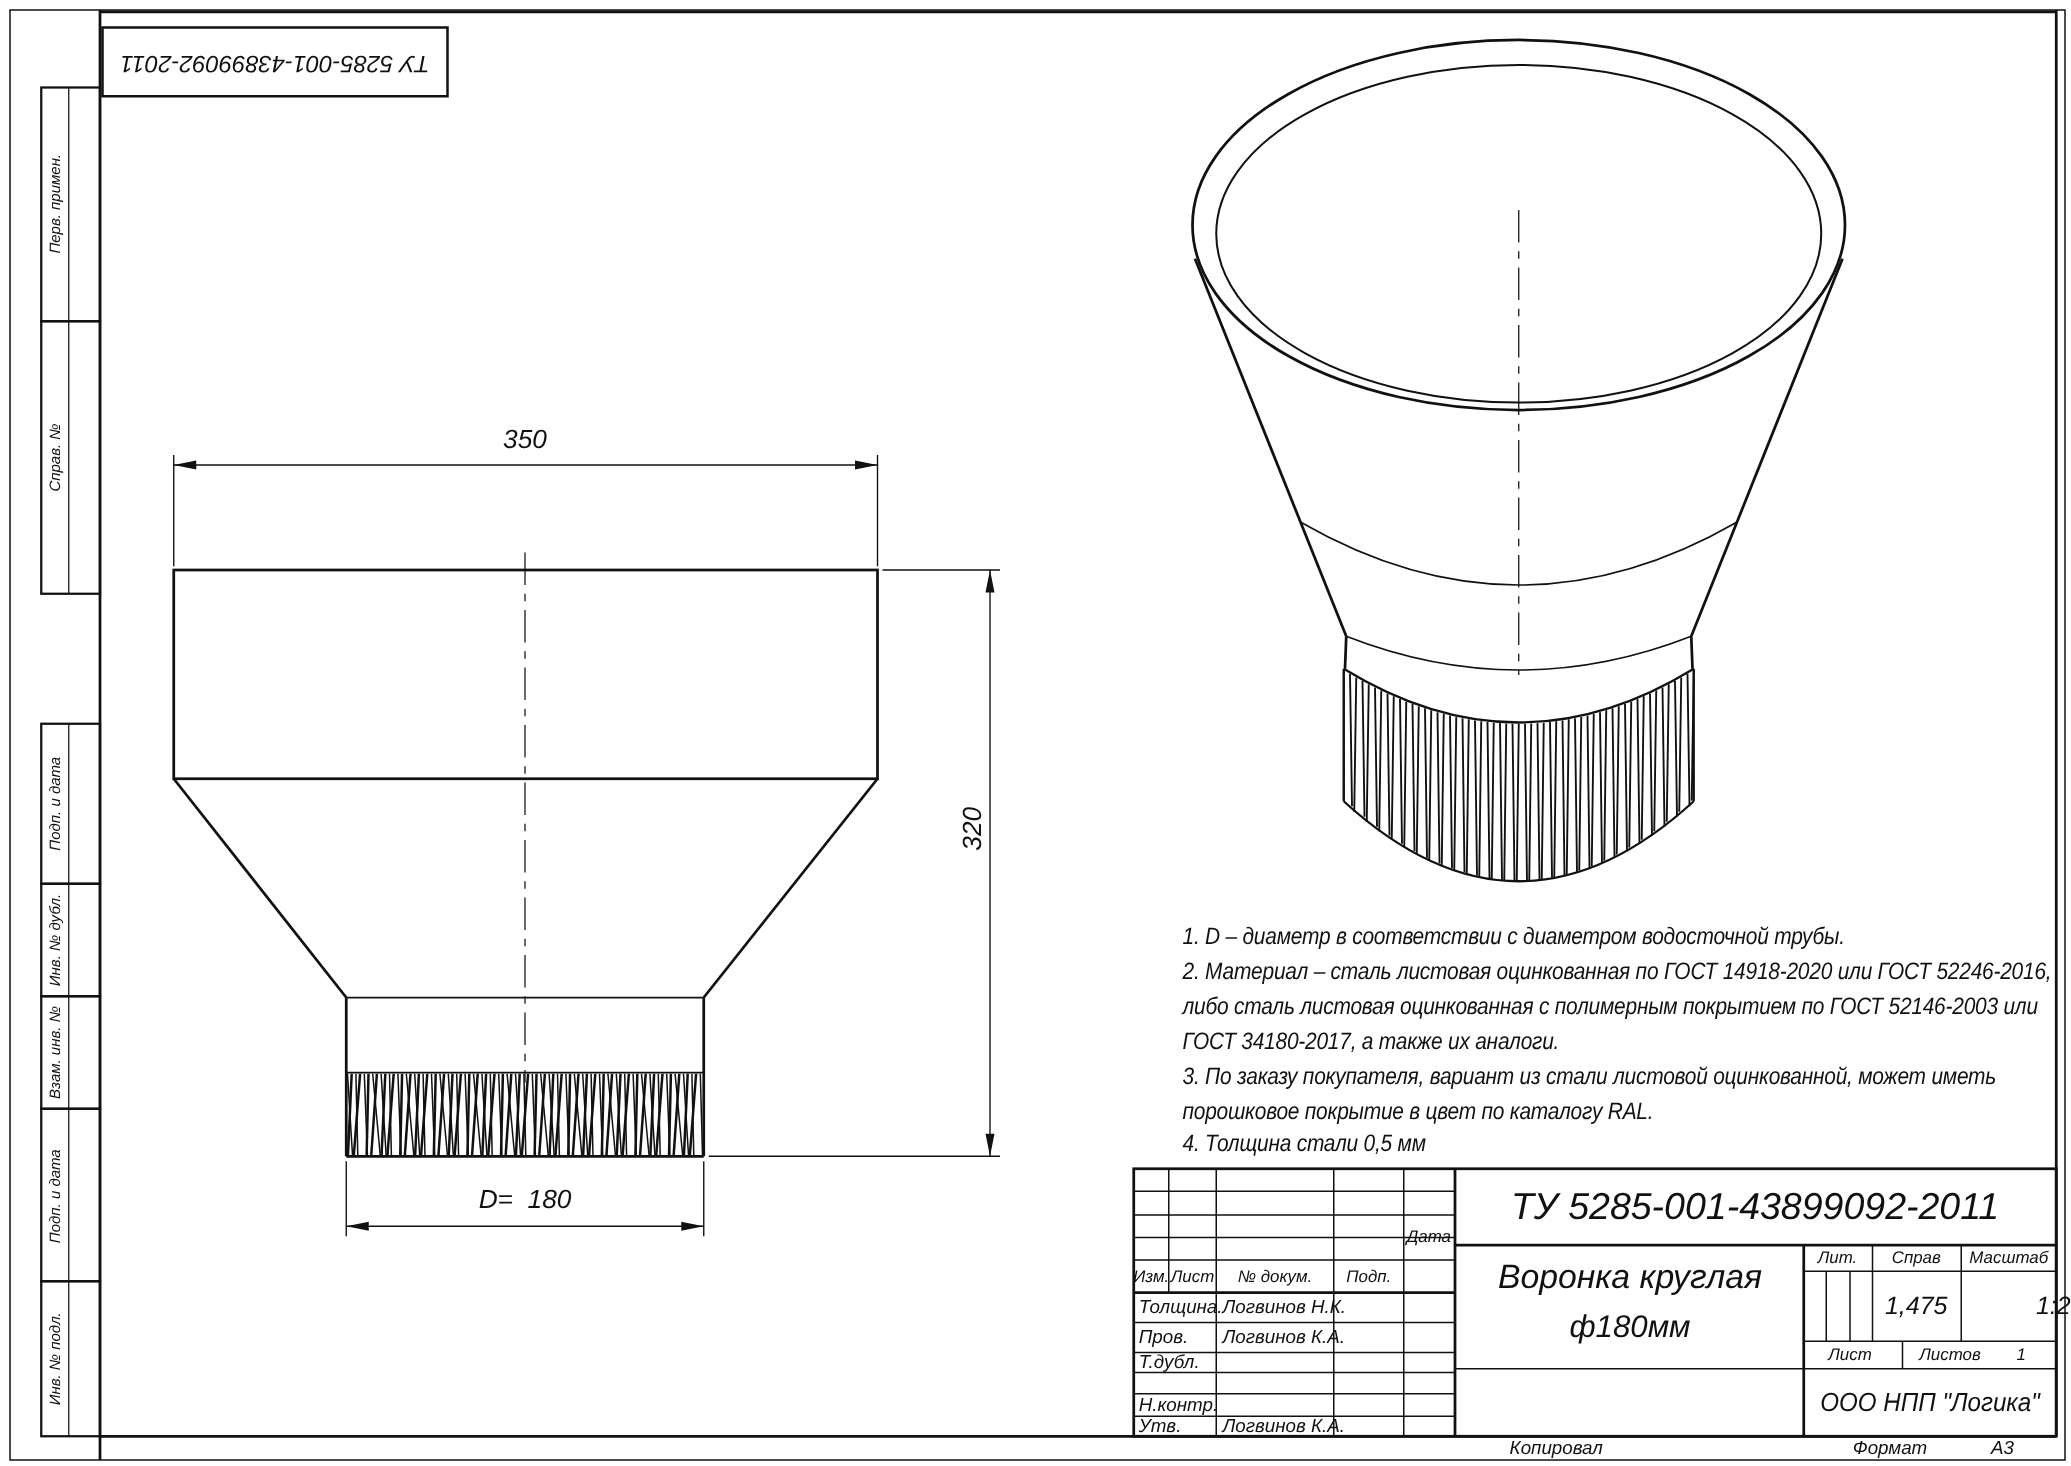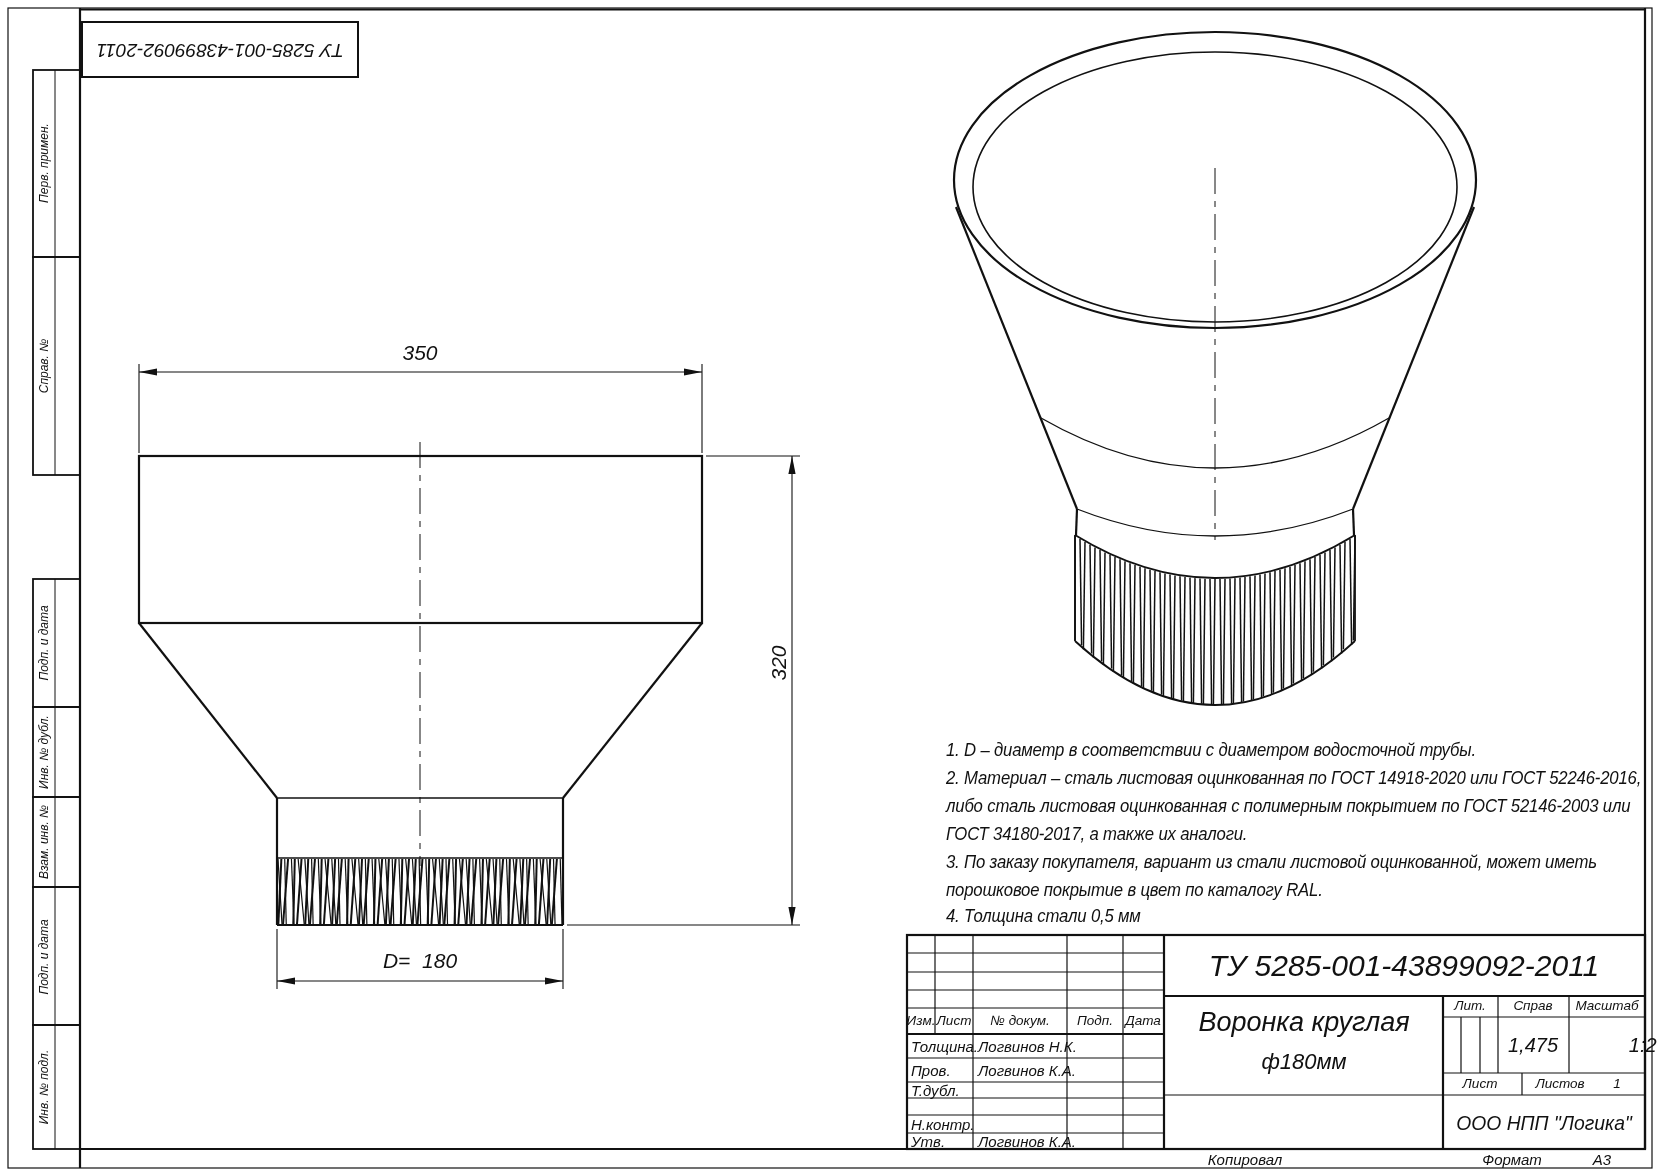--- a/index.html
+++ b/index.html
@@ -300,34 +300,34 @@
   <div class="t note" style="left:946px;top:796px;">либо сталь листовая оцинкованная с полимерным покрытием по ГОСТ 52146-2003 или</div>
   <div class="t note" style="left:946px;top:824px;">ГОСТ 34180-2017, а также их аналоги.</div>
   <div class="t note" style="left:946px;top:852px;">3. По заказу покупателя, вариант из стали листовой оцинкованной, может иметь</div>
   <div class="t note" style="left:946px;top:880px;">порошковое покрытие в цвет по каталогу RAL.</div>
   <div class="t note" style="left:946px;top:906px;">4. Толщина стали 0,5 мм</div>
 
   <div class="t tb-s c" style="left:921px;top:1021px;">Изм.</div>
   <div class="t tb-s c" style="left:954px;top:1021px;">Лист</div>
   <div class="t tb-s c" style="left:1020px;top:1021px;">№ докум.</div>
   <div class="t tb-s c" style="left:1095px;top:1021px;">Подп.</div>
-  <div class="t tb-s c" style="left:1143px;top:1021px;">Дата</div>
+  <div class="t tb-s c" style="left:1143px;top:989px;">Дата</div>
 
   <div class="t tb-m l" style="left:911px;top:1046px;">Толщина.</div>
   <div class="t tb-m l" style="left:911px;top:1070px;">Пров.</div>
   <div class="t tb-m l" style="left:911px;top:1090px;">Т.дубл.</div>
   <div class="t tb-m l" style="left:911px;top:1124px;">Н.контр.</div>
   <div class="t tb-m l" style="left:911px;top:1141px;">Утв.</div>
   <div class="t tb-m l" style="left:978px;top:1046px;">Логвинов Н.К.</div>
   <div class="t tb-m l" style="left:978px;top:1070px;">Логвинов К.А.</div>
   <div class="t tb-m l" style="left:978px;top:1141px;">Логвинов К.А.</div>
 
   <div class="t c" style="left:1404px;top:966px;font-size:30px;">ТУ 5285-001-43899092-2011</div>
   <div class="t c" style="left:1304px;top:1022px;font-size:27px;">Воронка круглая</div>
-  <div class="t c" style="left:1304px;top:1062px;font-size:22px;">ф180мм</div>
+  <div class="t c" style="left:1304px;top:1062px;font-size:25px;">ф180мм</div>
 
   <div class="t tb-s c" style="left:1470px;top:1006px;">Лит.</div>
   <div class="t tb-s c" style="left:1533px;top:1006px;">Справ</div>
   <div class="t tb-s c" style="left:1607px;top:1006px;">Масштаб</div>
   <div class="t c" style="left:1533px;top:1045px;font-size:20px;">1,475</div>
   <div class="t c" style="left:1651px;top:1045px;font-size:20px;">1:2,5</div>
 
   <div class="t tb-s c" style="left:1480px;top:1084px;">Лист</div>
   <div class="t tb-s c" style="left:1560px;top:1084px;">Листов</div>
   <div class="t tb-s c" style="left:1617px;top:1084px;">1</div>

